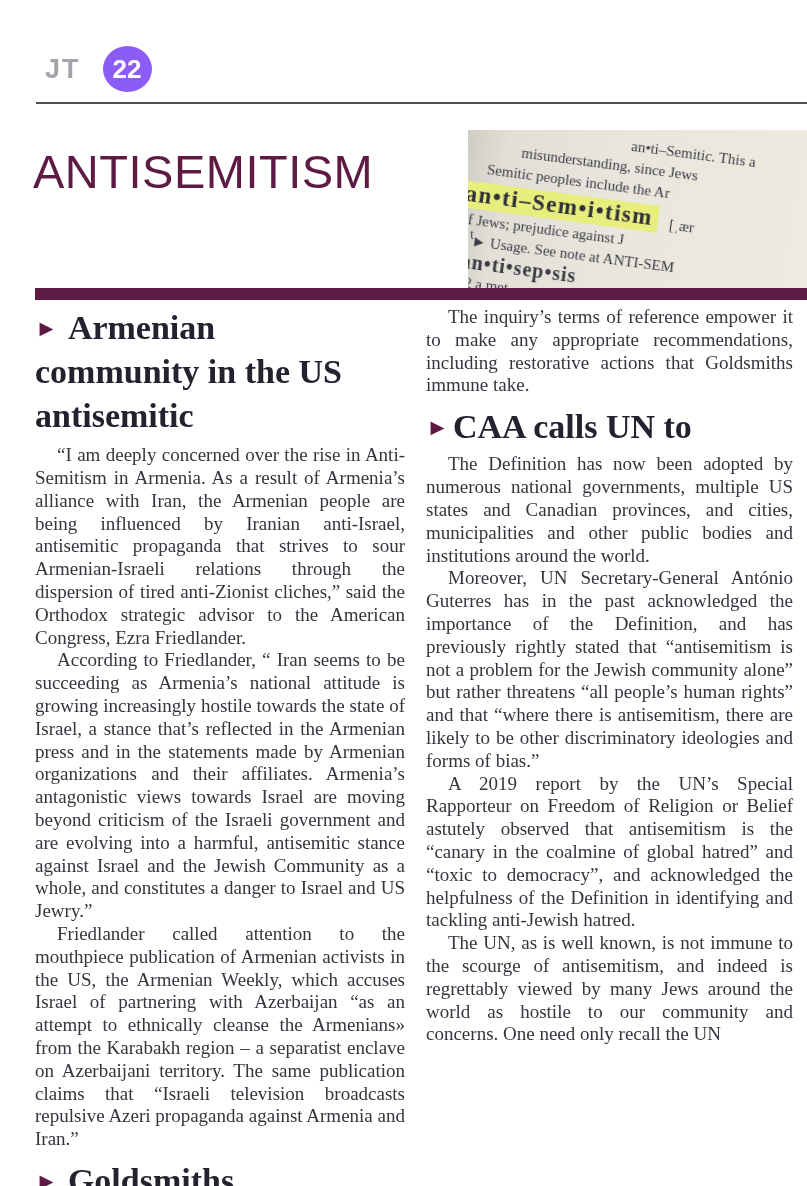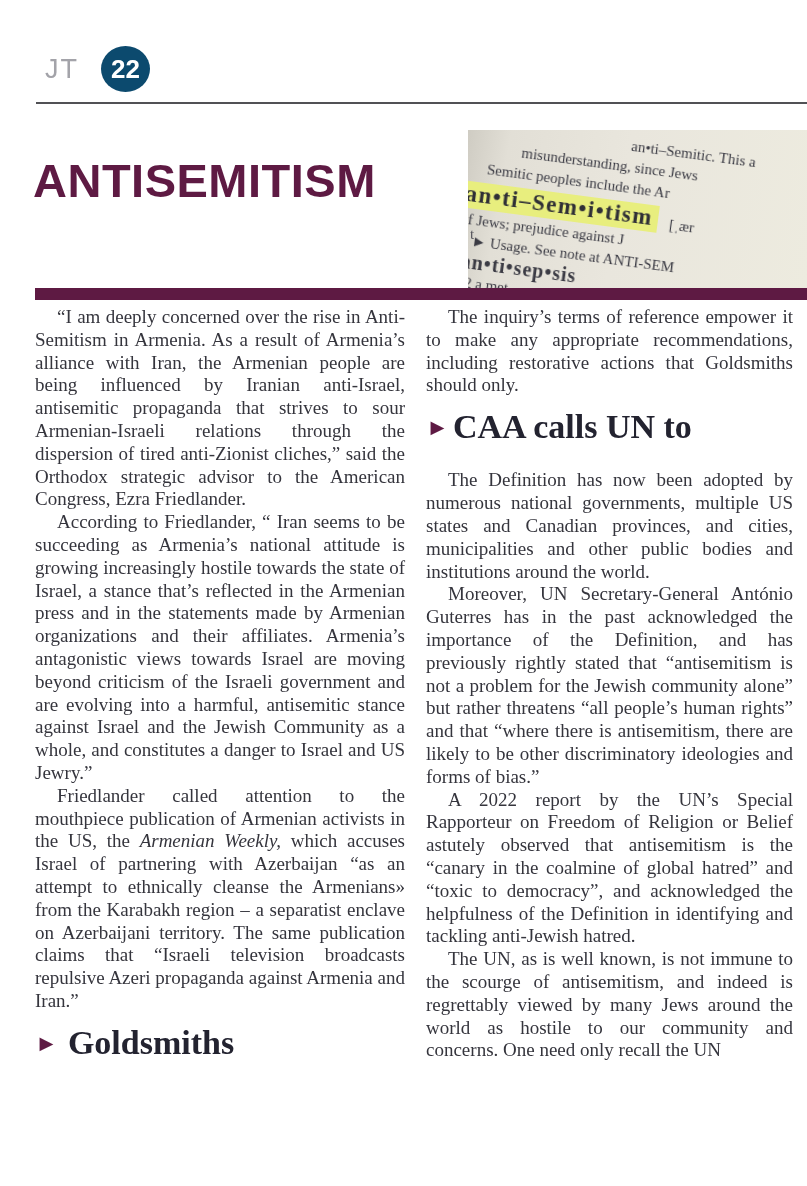--- a/index.html
+++ b/index.html
@@ -3,29 +3,29 @@
 <meta charset="utf-8">
 <style>
   html,body{margin:0;padding:0;}
   body{
     width:807px;height:1186px;position:relative;overflow:hidden;
     background:#ffffff;
     font-family:"Liberation Serif", serif;
   }
   
   .page-header{position:absolute;top:46px;left:45px;display:flex;align-items:center;gap:22px;}
-  .jt-logo{font-family:"Liberation Sans",sans-serif;font-weight:400;font-size:27px;
+  .jt-logo{font-family:"Liberation Sans",sans-serif;font-weight:700;font-size:27px;
     color:#A3A3A9;letter-spacing:2px;}
-  .page-badge{width:49px;height:46px;border-radius:50%;background:#0c4a6e;
+  .page-badge{width:49px;height:46px;border-radius:50%;background:#8b5cf6;
     display:flex;align-items:center;justify-content:center;
     font-family:"Liberation Sans",sans-serif;font-weight:700;font-size:26px;color:#ffffff;}
   .header-rule{position:absolute;top:102px;left:36px;right:0;height:2px;background:#515155;}
   
-  .masthead{position:absolute;top:145px;left:33px;width:440px;
-    font-family:"Liberation Sans",sans-serif;font-weight:700;font-size:47px;line-height:71px;
+  .masthead{position:absolute;top:136px;left:33px;width:440px;
+    font-family:"Liberation Sans",sans-serif;font-weight:400;font-size:47px;line-height:71px;
     color:#5E1A43;letter-spacing:0.5px;}
   .masthead div{white-space:nowrap;}
   
   .dict-photo{position:absolute;top:130px;left:468px;width:339px;height:158px;overflow:hidden;
     background:linear-gradient(100deg,#cfccc3 0%,#e2dfd6 12%,#e9e6dd 45%,#edebdf 100%);}
   .dict-rotate{position:absolute;top:-14px;left:6px;width:430px;
     transform:rotate(7.5deg);transform-origin:0 0;
     color:#3B3B44;font-size:15px;line-height:19px;filter:blur(0.35px);white-space:nowrap;}
   .dict-rotate .r1{margin-left:160px;}
   .dict-rotate .r2{margin-left:52px;margin-top:2px;}
@@ -43,22 +43,22 @@
   .columns{position:absolute;top:306px;left:35px;width:758px;display:flex;gap:21px;}
   .col{width:370px;}
   .col.right{width:367px;}
   .heading{font-weight:700;font-size:34px;line-height:44px;color:#232330;margin:0 0 6px 0;}
   .heading .hline{display:block;white-space:nowrap;}
   .arrow{color:#5E1A43;font-size:0.68em;vertical-align:0.14em;}
   .arrow.spaced{margin-right:10px;}
   .arrow.tight{margin-right:4px;}
   .col p{margin:0;font-size:19px;line-height:22.8px;color:#35353D;
     text-align:justify;text-indent:22px;}
-  .pub-italic{font-style:italic;margin-top:39px;}
-  .heading.mid{margin-top:8px;margin-bottom:20px;}
+  .pub-italic{margin-top:39px;}
+  .heading.mid{margin-top:8px;margin-bottom:4px;}
   .cutoff-heading{margin-top:8px;margin-bottom:0;}
 </style>
 </head>
 <body>
 
 <div class="page-header">
   <span class="jt-logo">JT</span>
   <span class="page-badge">22</span>
 </div>
 <div class="header-rule"></div>
@@ -82,36 +82,43 @@
     <div class="r7">an•ti•sep•sis</div>
     <div class="r8">2 a met</div>
   </div>
 </div>
 
 <div class="accent-bar"></div>
 
 <div class="columns">
 
   <div class="col left">
+    <h2 class="heading">
+      <span class="hline">
+        <span class="arrow spaced">►</span><span>Armenian</span>
+      </span>
+      <span class="hline">community in the US</span>
+      <span class="hline">antisemitic</span>
+    </h2>
     <p>“I am deeply concerned over the rise in Anti-Semitism in Armenia. As a result of Armenia’s alliance with Iran, the Armenian people are being influenced by Iranian anti-Israel, antisemitic propaganda that strives to sour Armenian-Israeli relations through the dispersion of tired anti-Zionist cliches,” said the Orthodox strategic advisor to the American Congress, Ezra Friedlander.</p>
     <p>According to Friedlander, “ Iran seems to be succeeding as Armenia’s national attitude is growing increasingly hostile towards the state of Israel, a stance that’s reflected in the Armenian press and in the statements made by Armenian organizations and their affiliates. Armenia’s antagonistic views towards Israel are moving beyond criticism of the Israeli government and are evolving into a harmful, antisemitic stance against Israel and the Jewish Community as a whole, and constitutes a danger to Israel and US Jewry.”</p>
     <p><span>Friedlander called attention to the mouthpiece publication of Armenian activists in the US, the </span><span class="pub-italic">Armenian Weekly,</span><span> which accuses Israel of partnering with Azerbaijan “as an attempt to ethnically cleanse the Armenians» from the Karabakh region – a separatist enclave on Azerbaijani territory. The same publication claims that “Israeli television broadcasts repulsive Azeri propaganda against Armenia and Iran.”</span></p>
     <h2 class="heading cutoff-heading">
       <span class="hline">
         <span class="arrow spaced">►</span><span>Goldsmiths</span>
       </span>
     </h2>
   </div>
 
   <div class="col right">
-    <p>The inquiry’s terms of reference empower it to make any appropriate recommendations, including restorative actions that Goldsmiths should only.</p>
+    <p>The inquiry’s terms of reference empower it to make any appropriate recommendations, including restorative actions that Goldsmiths immune take.</p>
     <h2 class="heading mid">
       <span class="hline">
         <span class="arrow tight">►</span><span>CAA calls UN to</span>
       </span>
     </h2>
     <p>The Definition has now been adopted by numerous national governments, multiple US states and Canadian provinces, and cities, municipalities and other public bodies and institutions around the world.</p>
     <p>Moreover, UN Secretary-General António Guterres has in the past acknowledged the importance of the Definition, and has previously rightly stated that “antisemitism is not a problem for the Jewish community alone” but rather threatens “all people’s human rights” and that “where there is antisemitism, there are likely to be other discriminatory ideologies and forms of bias.”</p>
-    <p>A 2022 report by the UN’s Special Rapporteur on Freedom of Religion or Belief astutely observed that antisemitism is the “canary in the coalmine of global hatred” and “toxic to democracy”, and acknowledged the helpfulness of the Definition in identifying and tackling anti-Jewish hatred.</p>
+    <p>A 2019 report by the UN’s Special Rapporteur on Freedom of Religion or Belief astutely observed that antisemitism is the “canary in the coalmine of global hatred” and “toxic to democracy”, and acknowledged the helpfulness of the Definition in identifying and tackling anti-Jewish hatred.</p>
     <p>The UN, as is well known, is not immune to the scourge of antisemitism, and indeed is regrettably viewed by many Jews around the world as hostile to our community and concerns. One need only recall the UN</p>
   </div>
 
 </div>
 
 </body></html>

